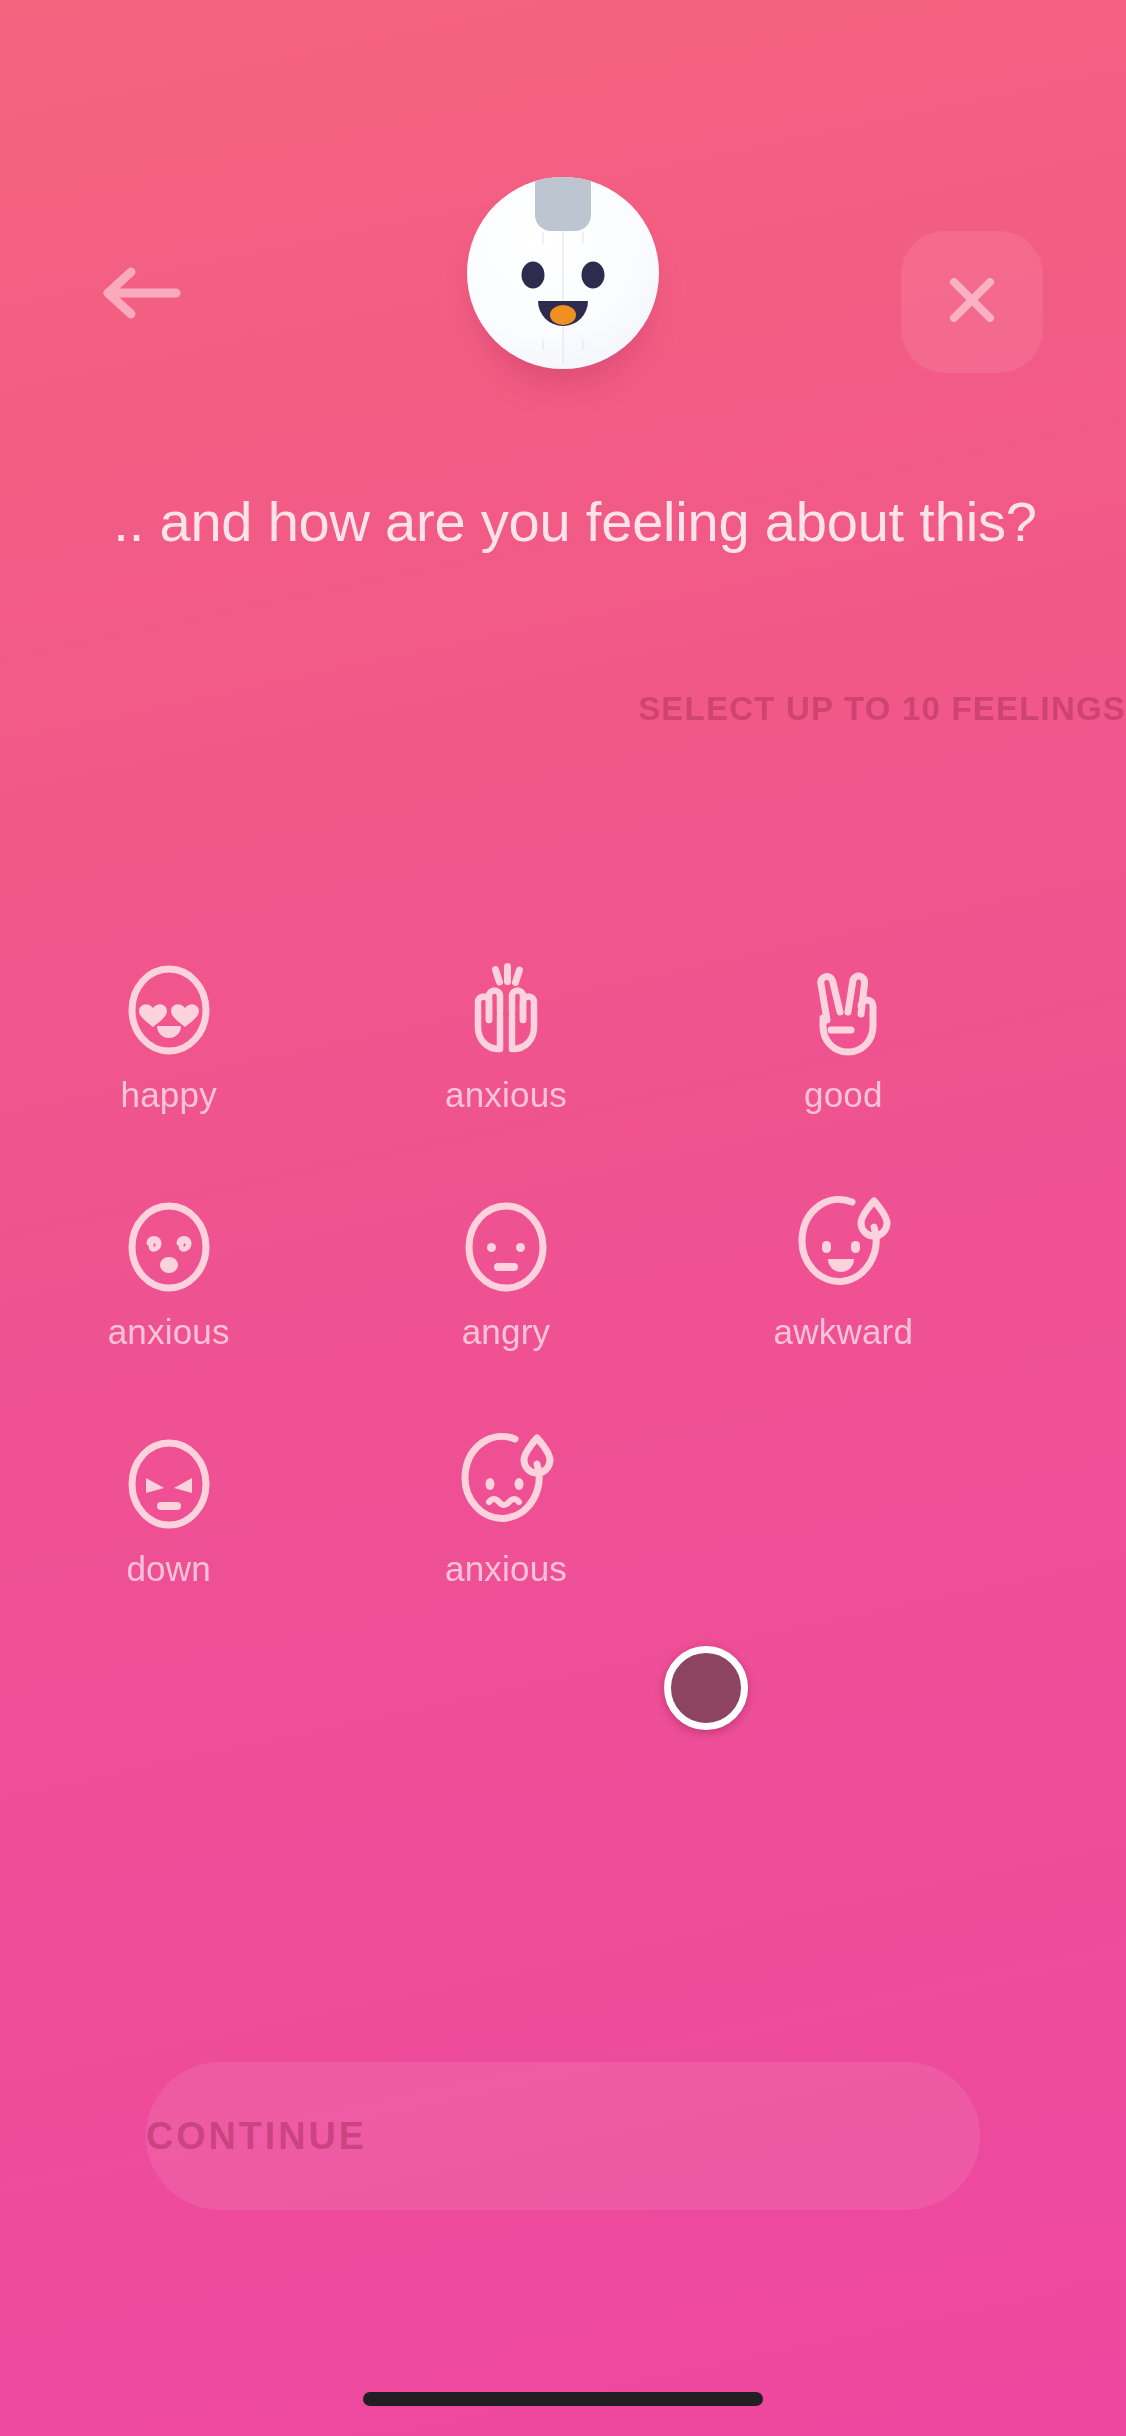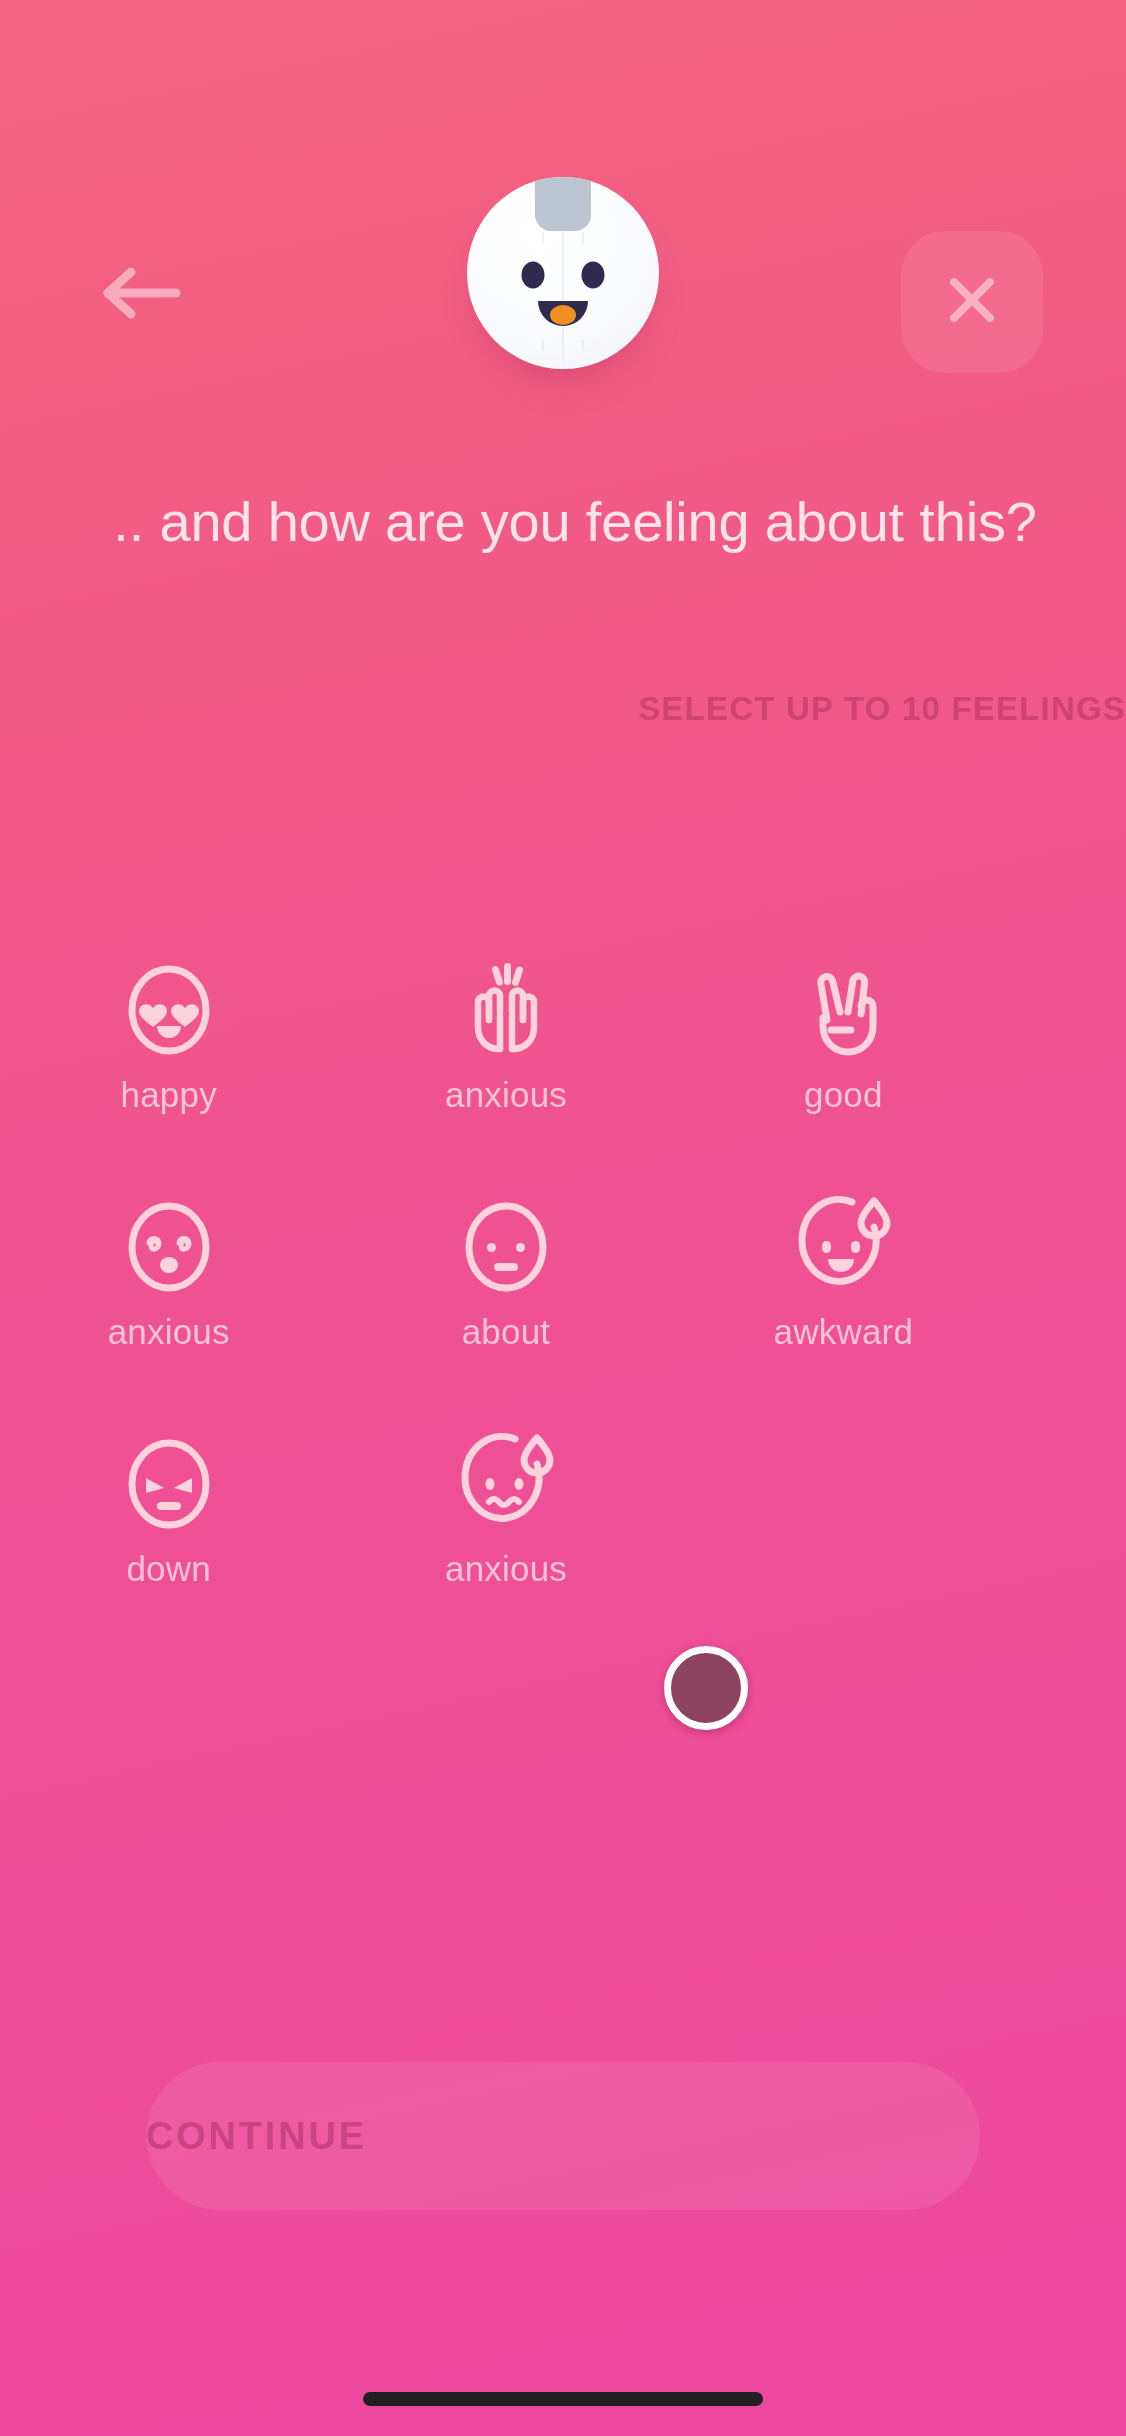--- a/index.html
+++ b/index.html
@@ -311,21 +311,21 @@
 
     <div class="feeling-cell">
       <div class="feeling-icon">
         <svg width="100" height="100" viewBox="0 0 100 100">
           <ellipse cx="50" cy="50" rx="37" ry="41" fill="none" stroke="#fcd2dd" stroke-width="7"></ellipse>
           <rect x="31" y="46" width="9" height="9" rx="4.5" fill="#fcd2dd"></rect>
           <rect x="60" y="46" width="9" height="9" rx="4.5" fill="#fcd2dd"></rect>
           <rect x="38" y="66" width="24" height="8" rx="4" fill="#fcd2dd"></rect>
         </svg>
       </div>
-      <div class="feeling-label">about</div>
+      <div class="feeling-label">angry</div>
     </div>
 
     <div class="feeling-cell">
       <div class="feeling-icon">
         <svg width="106" height="104" viewBox="0 0 106 104">
           <path d="M84 32a37 41 0 1 1-22-25" fill="none" stroke="#fcd2dd" stroke-width="7" stroke-linecap="round"></path>
           <path d="M84 6c0 0-13 14-13 22a13 13 0 0 0 26 0C97 20 84 6 84 6z" fill="none" stroke="#fcd2dd" stroke-width="7" stroke-linejoin="round"></path>
           <rect x="32" y="46" width="9" height="12" rx="4.5" fill="#fcd2dd"></rect>
           <rect x="61" y="46" width="9" height="12" rx="4.5" fill="#fcd2dd"></rect>
           <path d="M38 64h26a13 13 0 0 1-26 0z" fill="#fcd2dd"></path>

